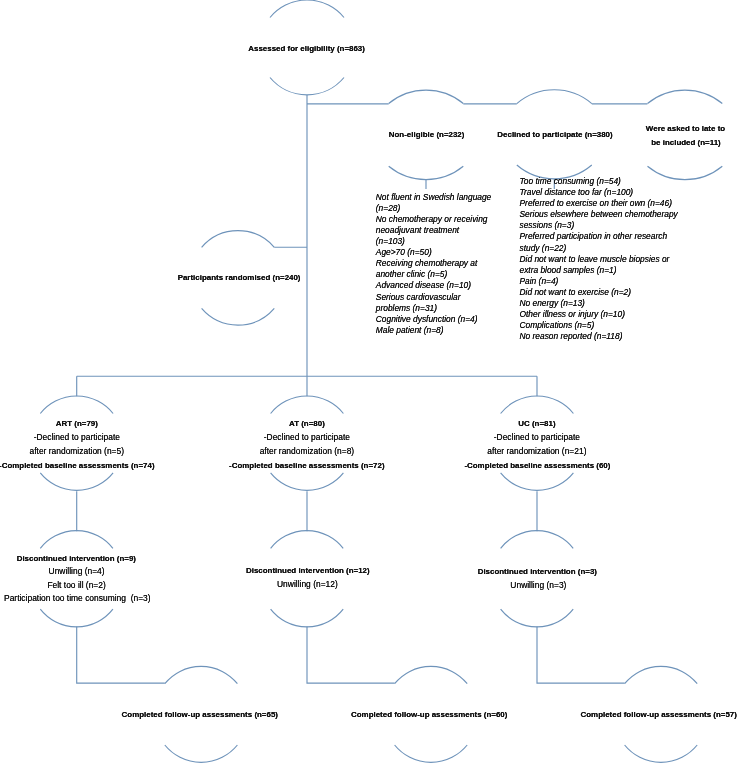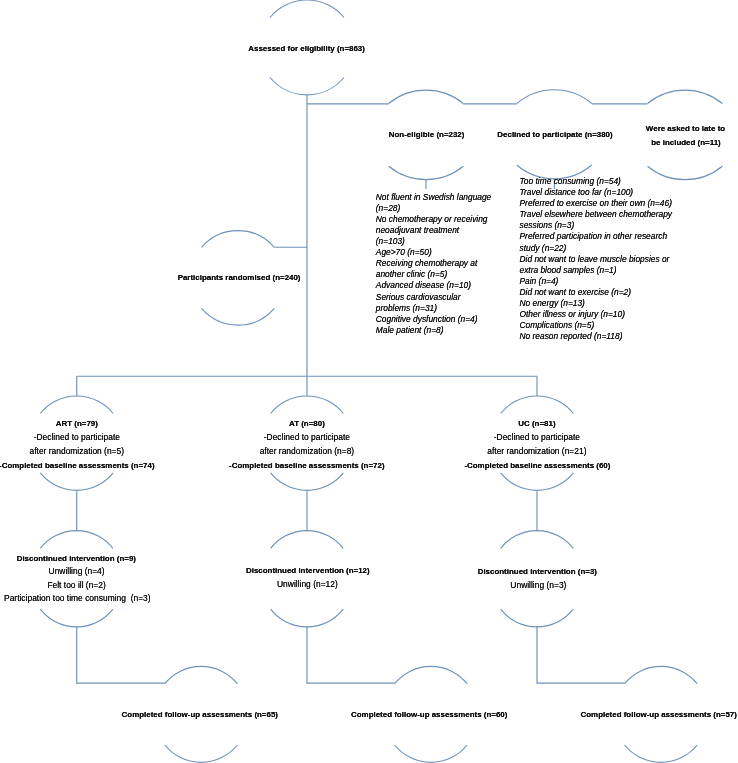--- a/index.html
+++ b/index.html
@@ -109,21 +109,21 @@
   <div>Serious cardiovascular</div>
   <div>problems (n=31)</div>
   <div>Cognitive dysfunction (n=4)</div>
   <div>Male patient (n=8)</div>
 </div>
 
 <div class="lst" style="left:519.5px;top:176px;">
   <div>Too time consuming (n=54)</div>
   <div>Travel distance too far (n=100)</div>
   <div>Preferred to exercise on their own (n=46)</div>
-  <div>Travel elsewhere between chemotherapy</div>
+  <div>Serious elsewhere between chemotherapy</div>
   <div>sessions (n=3)</div>
   <div>Preferred participation in other research</div>
   <div>study (n=22)</div>
   <div>Did not want to leave muscle biopsies or</div>
   <div>extra blood samples (n=1)</div>
   <div>Pain (n=4)</div>
   <div>Did not want to exercise (n=2)</div>
   <div>No energy (n=13)</div>
   <div>Other illness or injury (n=10)</div>
   <div>Complications (n=5)</div>

